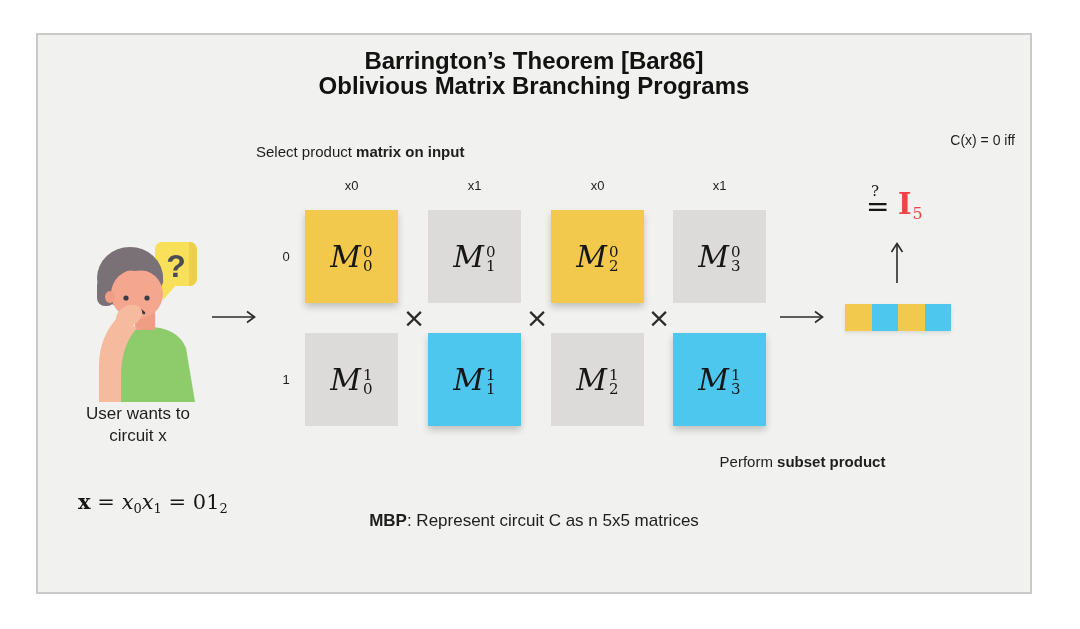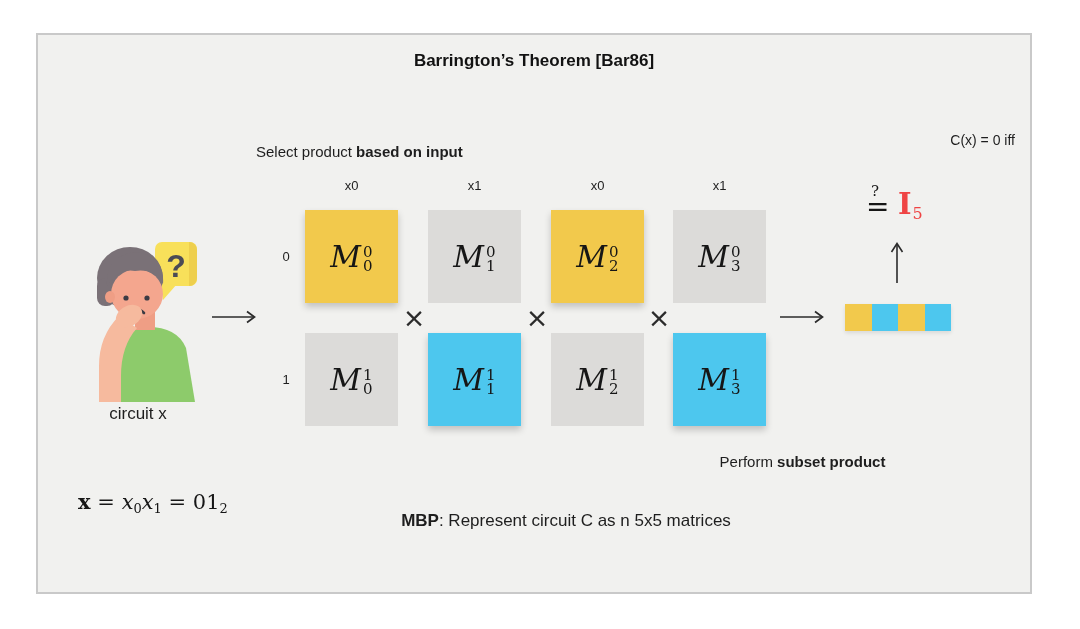--- a/index.html
+++ b/index.html
@@ -7,27 +7,27 @@
     width:1080px; height:629px; position:relative; overflow:hidden;
     background:#ffffff; color:#1e1e1e;
     font-family:"Liberation Sans", sans-serif;
   }
   .panel {
     position:absolute; left:36px; top:33px; width:992px; height:557px;
     background:#F1F1EF; border:2px solid #C9C9C9;
   }
   .title {
     position:absolute; left:36px; top:48px; width:996px; text-align:center;
-    font-size:17px; font-weight:bold; line-height:25px; color:#121212;
+    font-size:24px; font-weight:bold; line-height:25px; color:#121212;
   }
   .cap { position:absolute; font-size:15px; color:#1e1e1e; }
   .select-cap { left:256px; top:143px; }
   .check-cap { left:815px; top:131px; width:200px; text-align:right; font-size:14px; line-height:19px; }
   .perform-cap { left:700px; top:453px; width:205px; text-align:center; }
-  .mbp-cap { left:36px; top:511px; width:996px; text-align:center; font-size:17px;margin-left:32px; }
+  .mbp-cap { left:36px; top:511px; width:996px; text-align:center; font-size:17px; }
   .bold { font-weight:bold; }
 
   
   .cell { position:absolute; width:93px; height:93px; display:flex; align-items:center; justify-content:center; }
   .cell.gray   { background:#DCDBD9; }
   .cell.yellow { background:#F2C94C; box-shadow:0 4px 7px rgba(0,0,0,0.20); }
   .cell.blue   { background:#4DC7EE; box-shadow:0 4px 7px rgba(0,0,0,0.20); }
   .c0{left:305px} .c1{left:428px} .c2{left:551px} .c3{left:673px}
   .r0{top:210px}  .r1{top:333px}
   .mbase { font-family:"DejaVu Serif", serif; font-style:italic; font-size:30px; color:#161616; }
@@ -61,23 +61,24 @@
 
   .arrow { position:absolute; }
 </style>
 </head>
 <body>
 
 <div class="panel"></div>
 
 <div class="title">
   <div>Barrington’s Theorem [Bar86]</div>
-</div>
-
-<div class="cap select-cap"><span>Select product </span><span class="bold">based on input</span></div>
+  <div>Oblivious Matrix Branching Programs</div>
+</div>
+
+<div class="cap select-cap"><span>Select product </span><span class="bold">matrix on input</span></div>
 
 <div class="cap check-cap">
   <div>C(x) = 0 iff</div>
 </div>
 
 <svg class="arrow" style="left:85px; top:236px;" width="120" height="166" viewBox="0 0 120 166">
   <rect x="70" y="6" width="42" height="44" rx="7" fill="#F8E05A"></rect>
   <path d="M 104 6 a 8 8 0 0 1 8 8 v 28 a 8 8 0 0 1 -8 8 z" fill="#EECF4D"></path>
   <polygon points="76,48 92,48 78,64" fill="#F8E05A"></polygon>
   <text x="91" y="41" font-size="32" font-weight="bold" fill="#4B4B55" text-anchor="middle" font-family="Liberation Sans, sans-serif">?</text>
@@ -164,20 +165,21 @@
       <span>1</span>
       <span>3</span>
     </span>
 </div>
 
 <div class="times t0">×</div>
 <div class="times t1">×</div>
 <div class="times t2">×</div>
 
 <div class="user-cap">
+  <div>User wants to</div>
   <div>circuit x</div>
 </div>
 <div class="equation"><span class="eq-bold">x</span> <span>=</span> <span class="eq-it">x</span><span class="eq-sub">0</span><span class="eq-it">x</span><span class="eq-sub">1</span> <span>=</span> <span>01</span><span class="eq-sub">2</span></div>
 
 <svg class="arrow" style="left:779px; top:310px;" width="48" height="14" viewBox="0 0 48 14">
   <line x1="1" y1="7" x2="43" y2="7" stroke="#2b2b2b" stroke-width="1.7"></line>
   <path d="M 36 1.5 L 43.5 7 L 36 12.5" fill="none" stroke="#2b2b2b" stroke-width="1.7"></path>
 </svg>
 
 <div class="result-bar">

